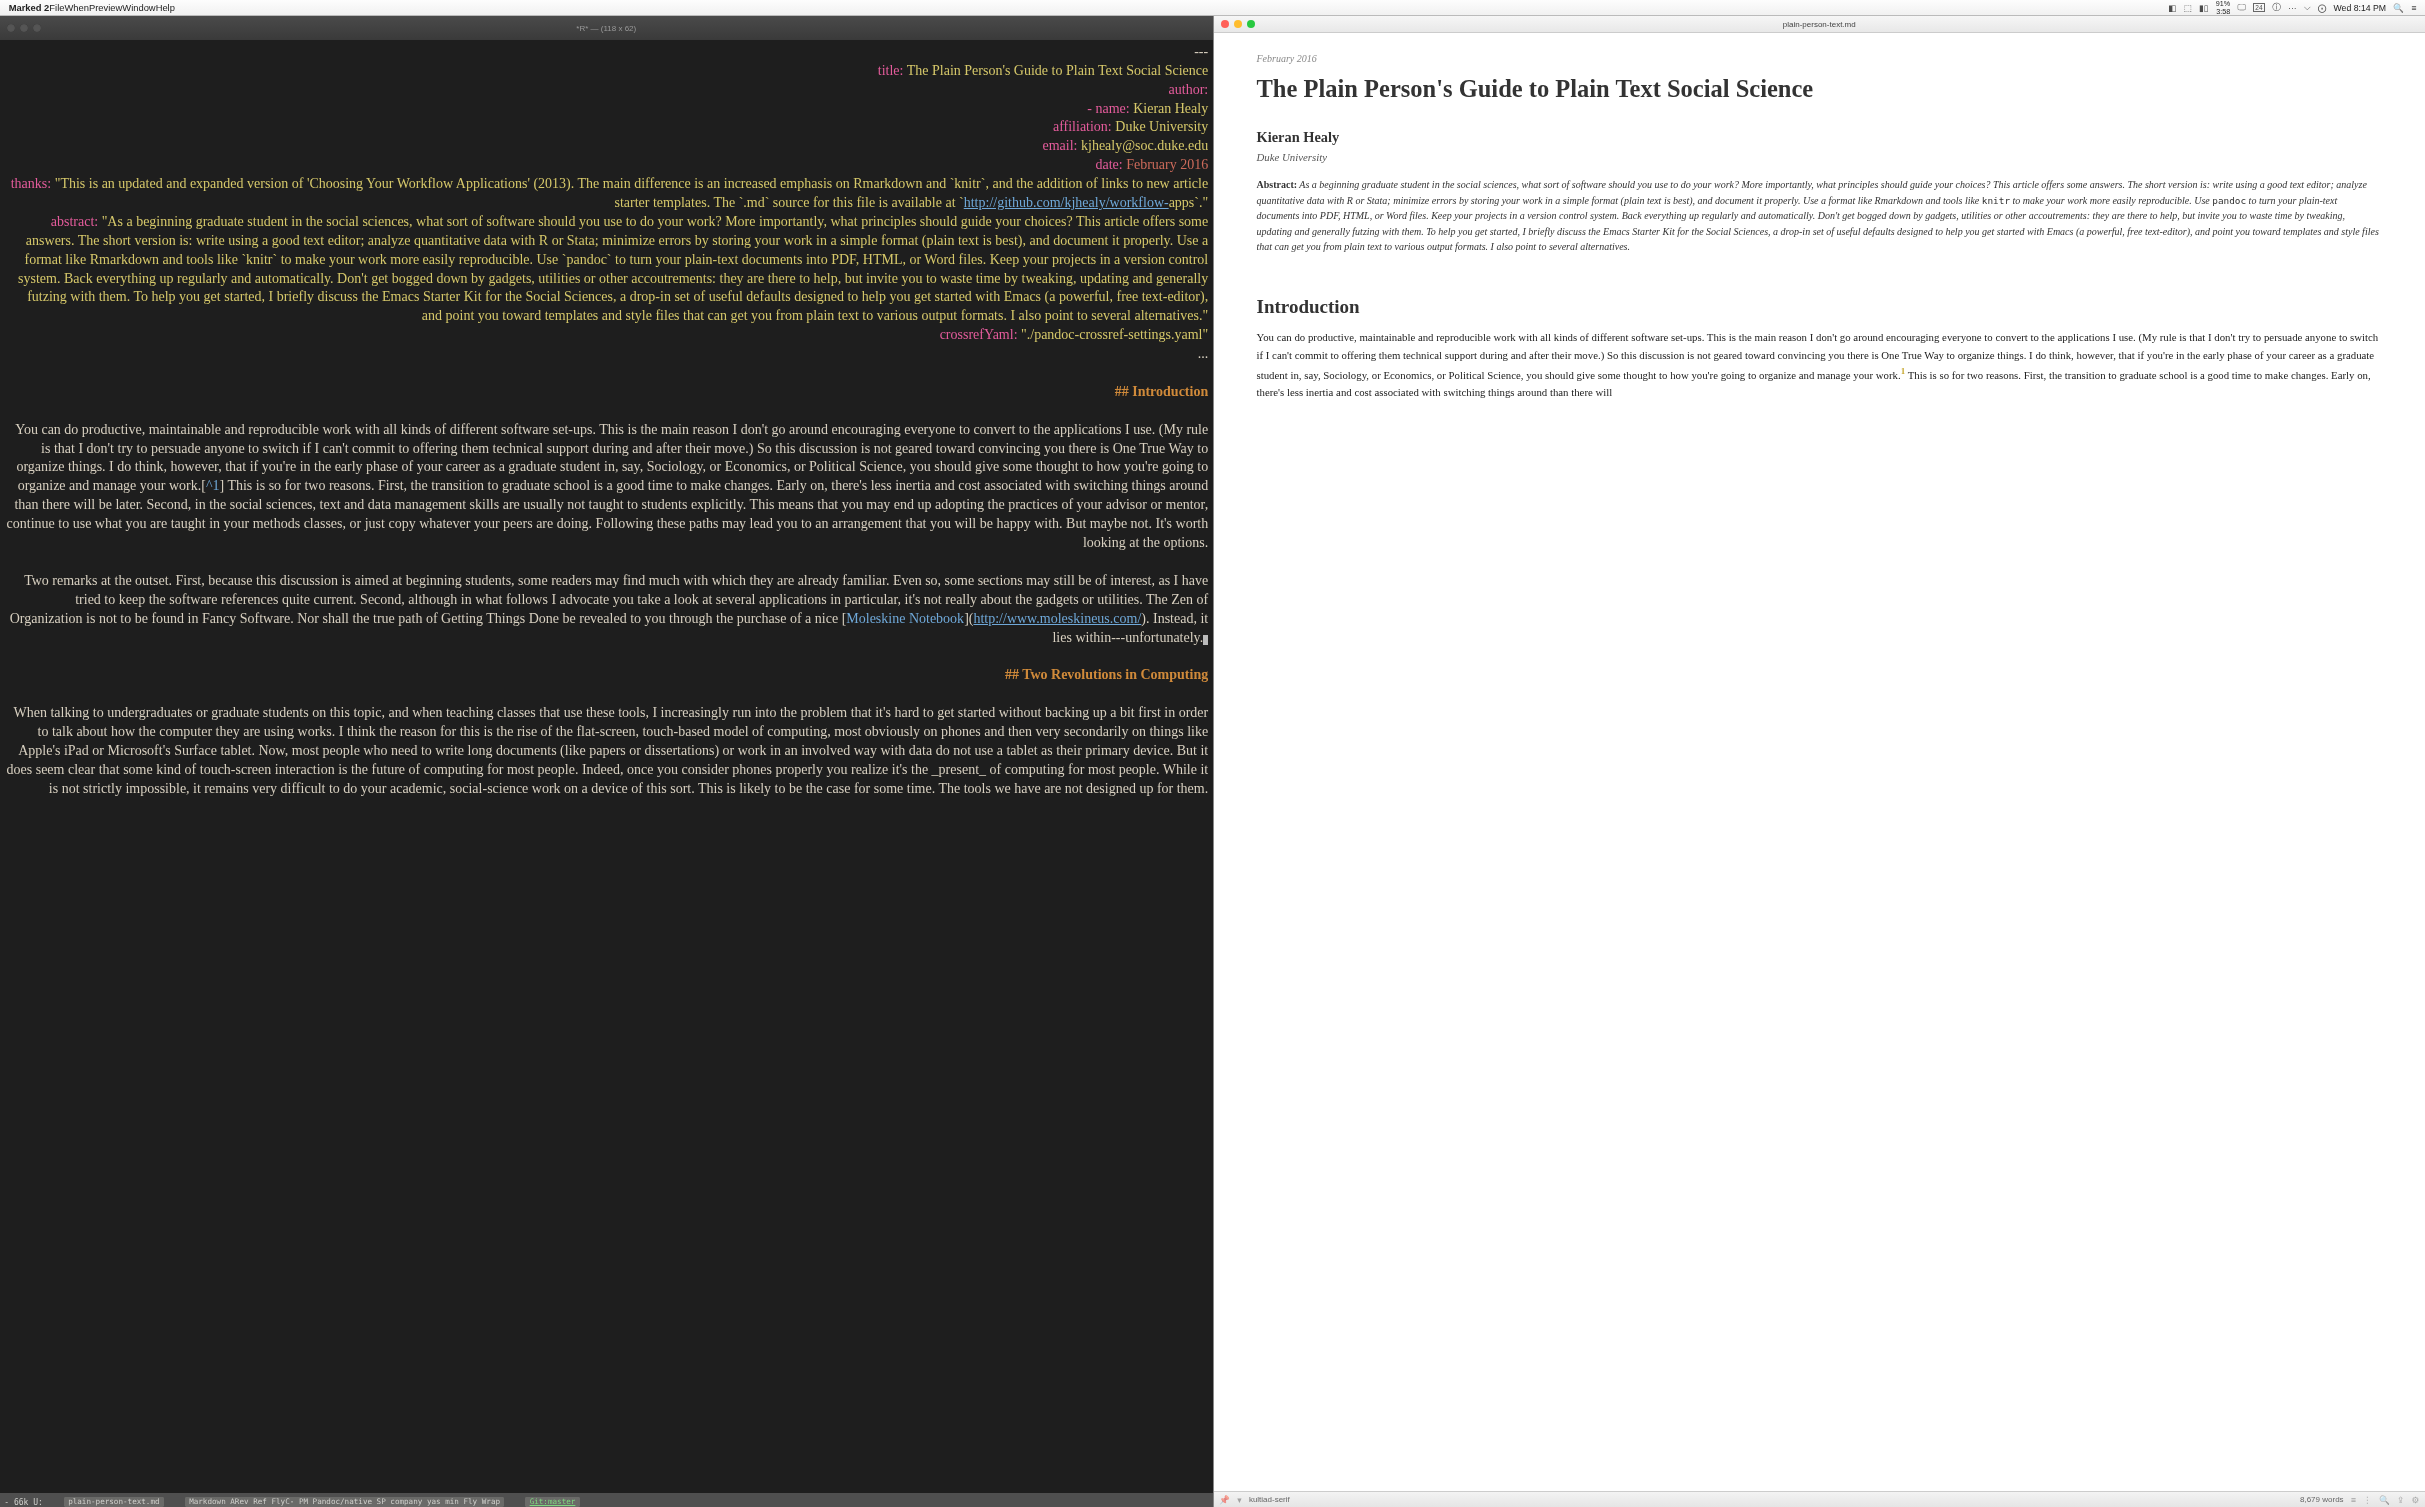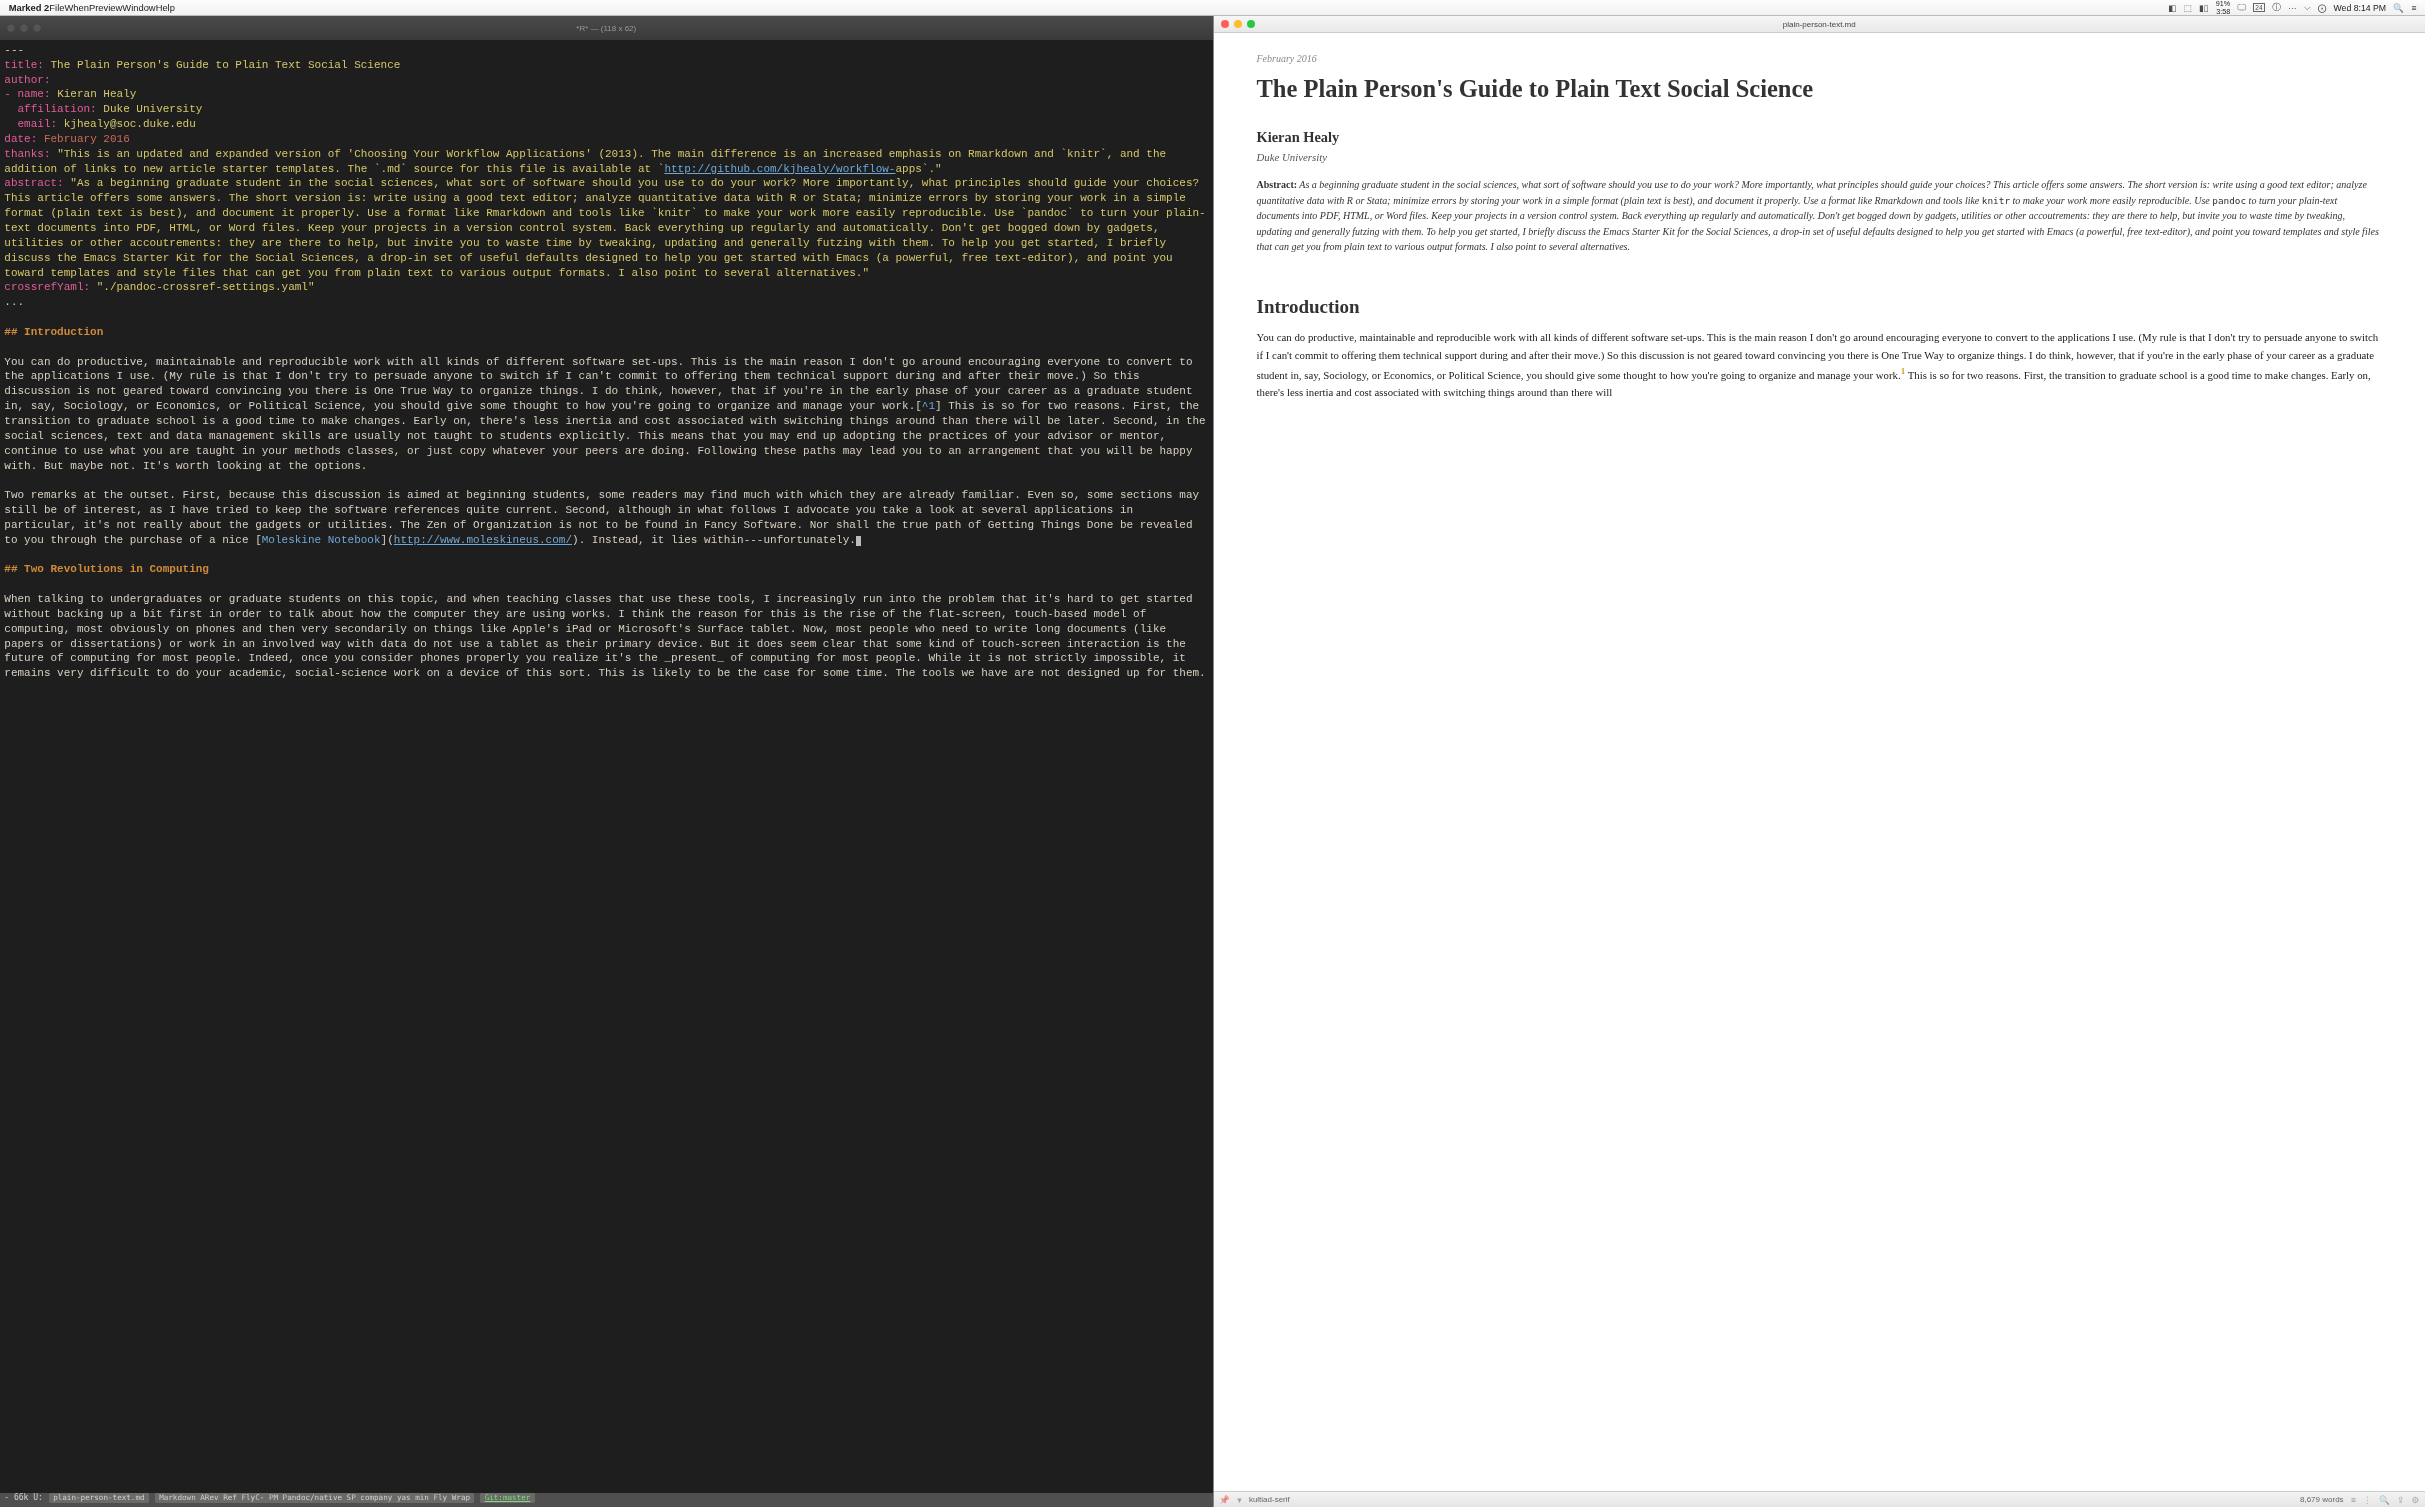--- a/index.html
+++ b/index.html
@@ -16,22 +16,22 @@
 .menubar .battpct { font-size: 7.2px; line-height: 1; text-align: right; }
 
 
 .split { flex: 1; display: flex; min-height: 0; }
 
 
 .emacs { flex: 0 0 50%; display: flex; flex-direction: column; background: #1e1e1e; min-width: 0; }
 .emacs .titlebar { height: 24px; background: linear-gradient(#4a4a4a,#3a3a3a); display: flex; align-items: center; justify-content: center; font-size: 8px; color: #999; position: relative; }
 .emacs .titlebar .dots { position: absolute; left: 7.2px; display: flex; gap: 5px; }
 .emacs .titlebar .dot { width: 8px; height: 8px; border-radius: 50%; background: #555; box-shadow: inset 0 0 0.7px rgba(0,0,0,.5); }
-.emacs .editor { flex: 1; overflow: hidden; padding: 2.9px 4.3px; font-family: Liberation Mono, monospace; font-size: 11px; line-height: 1.35; color: #d8d0c0; white-space: pre-wrap; word-wrap: break-word; }
-.emacs .modeline { height: 14.4px; background: #4f4f4f; color: #d0d0cc; font-family: "Menlo",monospace; font-size: 8px; display: flex; align-items: flex-start; padding: 0 4.3px; gap: 6px; }
+.emacs .editor { flex: 1; overflow: hidden; padding: 2.9px 4.3px; font-family: Liberation Serif, serif; font-size: 14px; line-height: 1.35; color: #d8d0c0; white-space: pre-wrap; word-wrap: break-word; text-align: right; }
+.emacs .modeline { height: 14.4px; background: #4f4f4f; color: #d0d0cc; font-family: "Menlo",monospace; font-size: 8px; display: flex; align-items: flex-end; padding: 0 4.3px; gap: 21px; }
 .emacs .modeline .seg { background: #6a6a68; padding: 0.7px 4.3px; border-radius: 1.4px; font-size: 7.6px; }
 .emacs .modeline .git { color: #7fd77f; text-decoration: underline; }
 
 .k-key { color: #e55c9c; } 
 .k-str { color: #d6c86a; } 
 .k-num { color: #cc6a5a; } 
 .k-url { color: #6fa8d8; text-decoration: underline; }
 .k-hdr { color: #d08a3a; font-weight: bold; }
 .k-lnk { color: #6fa8d8; }
 .k-fn { color: #6fa8d8; }

